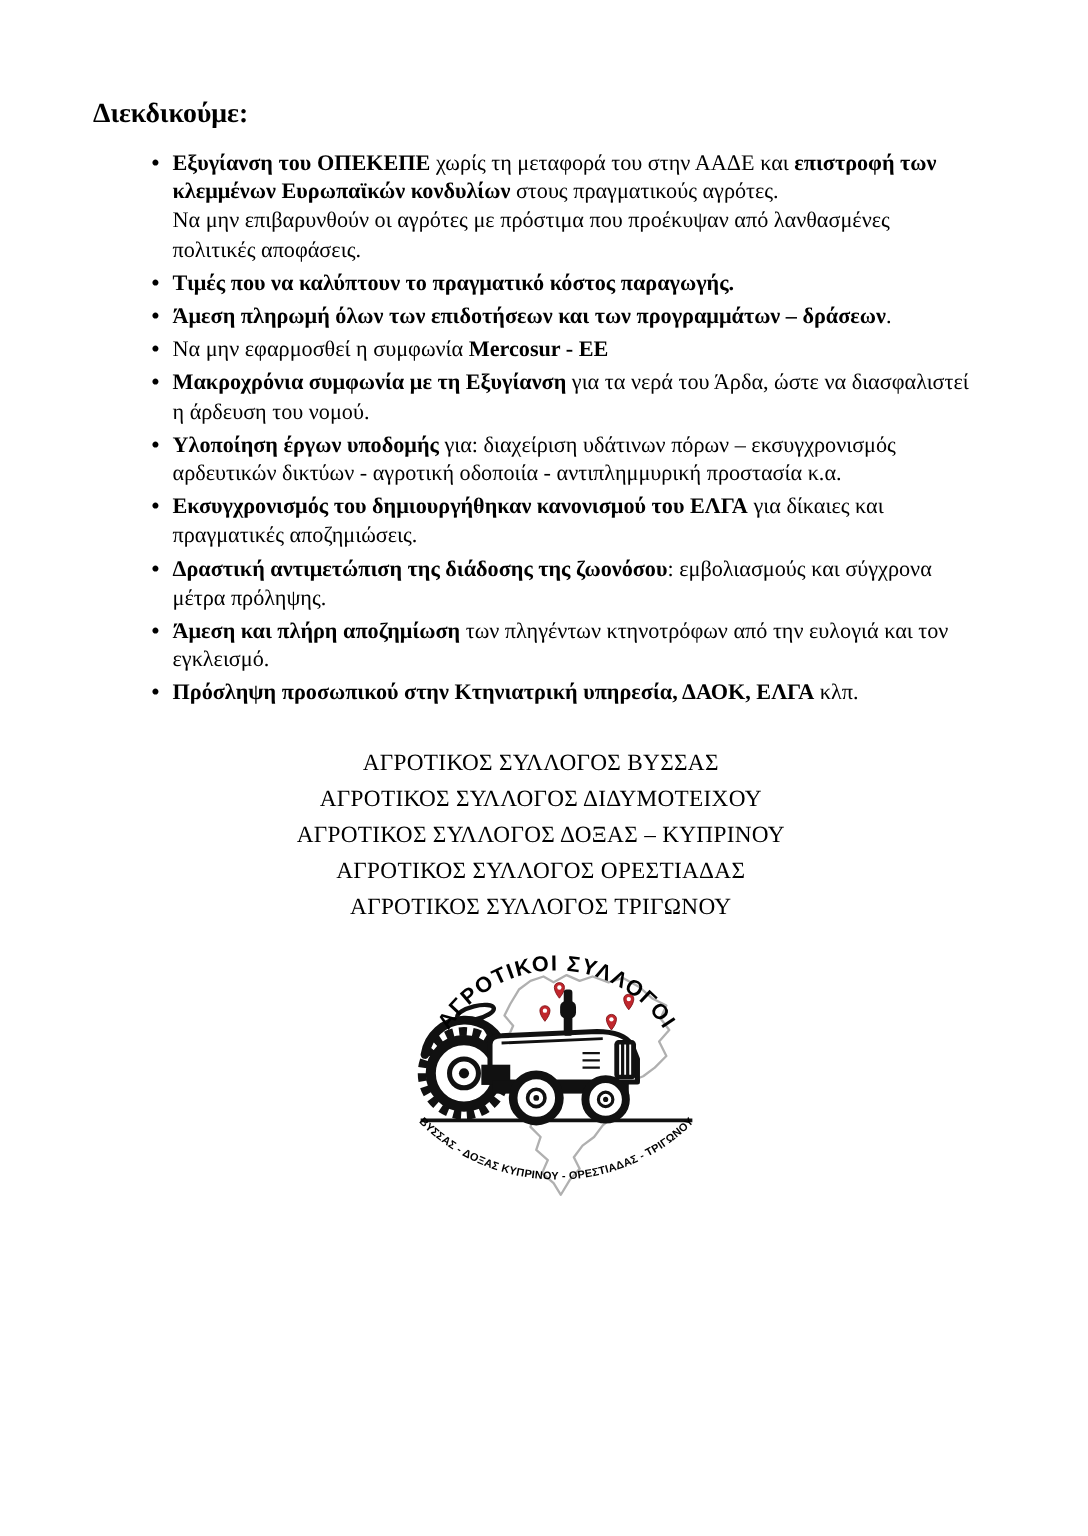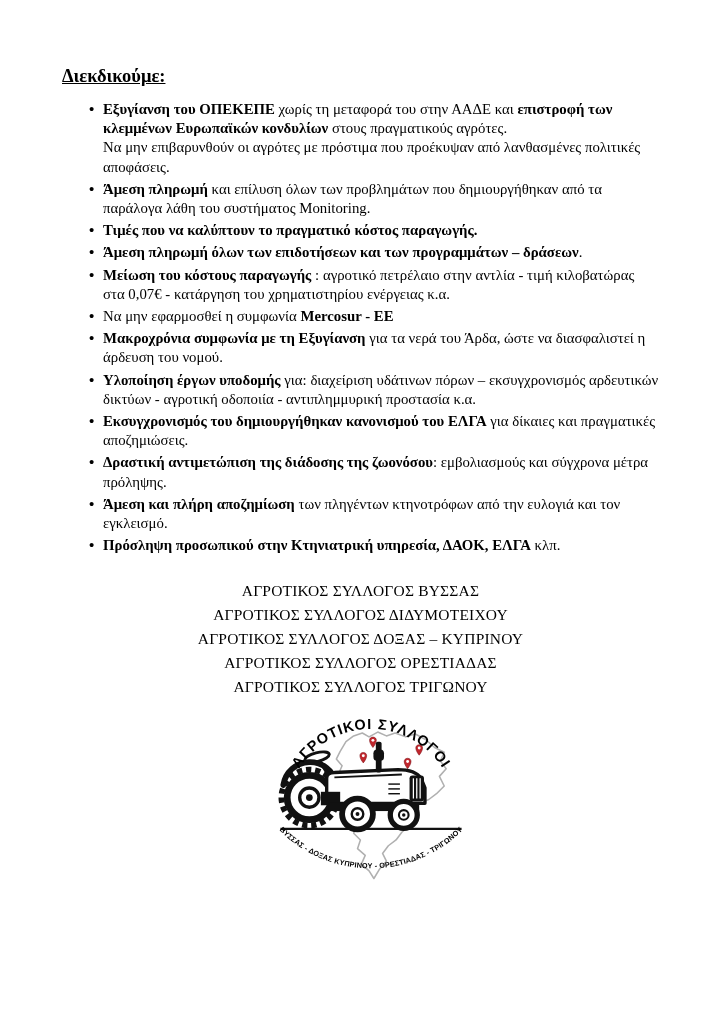--- a/index.html
+++ b/index.html
@@ -9,23 +9,23 @@
     margin:0 auto;
     background:var(--page-bg,#ffffff);
     color:var(--ink,#000);
     font-family:"Liberation Serif", serif;
     box-sizing:border-box;
     padding:64px 66px 0 62px;
     overflow:hidden;
   }
   .heading {
     font-size:18.5px; font-weight:bold;
-    margin:0 0 12px 0; line-height:24px;text-decoration:underline;
+    margin:0 0 12px 0; line-height:24px;
   }
-  ul.demands { margin:0; padding:0 0 0 41px; list-style:none; }
+  ul.demands { margin:12px; padding:0 0 0 41px; list-style:none; }
   li.demand-item {
     font-size:14.8px; line-height:19.2px;
     margin:0 0 3px 0; position:relative;
   }
   li.demand-item::before {
     content:"\2022";
     position:absolute; left:-14px; top:0;
     font-size:15px; font-weight:bold;
   }
   li.demand-item strong { font-weight:bold; }
@@ -55,24 +55,22 @@
 </style>
 </head>
 <body>
 
 <div class="page">
 
   <h1 class="heading">Διεκδικούμε:</h1>
 
   <ul class="demands" id="demands">
       <li class="demand-item"><strong>Εξυγίανση του ΟΠΕΚΕΠΕ</strong><span> χωρίς τη μεταφορά του στην ΑΑΔΕ και </span><strong>επιστροφή των κλεμμένων Ευρωπαϊκών κονδυλίων</strong><span> στους πραγματικούς αγρότες.<br>Να μην επιβαρυνθούν οι αγρότες με πρόστιμα που προέκυψαν από λανθασμένες πολιτικές αποφάσεις.</span></li>
-      <li class="demand-item"><strong>Άμεση πληρωμή</strong><span> και επίλυση όλων των προβλημάτων που δημιουργήθηκαν από τα παράλογα λάθη του συστήματος Monitoring.</span></li>
       <li class="demand-item"><strong>Τιμές που να καλύπτουν το πραγματικό κόστος παραγωγής.</strong></li>
       <li class="demand-item"><strong>Άμεση πληρωμή όλων των επιδοτήσεων και των προγραμμάτων – δράσεων</strong><span>.</span></li>
-      <li class="demand-item"><strong>Μείωση του κόστους παραγωγής</strong><span> : αγροτικό πετρέλαιο στην αντλία - τιμή κιλοβατώρας στα 0,07€  - κατάργηση του χρηματιστηρίου ενέργειας κ.α.</span></li>
       <li class="demand-item"><span>Να μην εφαρμοσθεί η συμφωνία </span><strong>Mercosur - ΕΕ</strong></li>
       <li class="demand-item"><strong>Μακροχρόνια συμφωνία με τη Εξυγίανση</strong><span> για τα νερά του Άρδα, ώστε να διασφαλιστεί η άρδευση του νομού.</span></li>
       <li class="demand-item"><strong>Υλοποίηση έργων υποδομής</strong><span> για: διαχείριση υδάτινων πόρων – εκσυγχρονισμός αρδευτικών δικτύων - αγροτική οδοποιία - αντιπλημμυρική προστασία κ.α.</span></li>
       <li class="demand-item"><strong>Εκσυγχρονισμός του δημιουργήθηκαν κανονισμού του ΕΛΓΑ</strong><span> για δίκαιες και πραγματικές αποζημιώσεις.</span></li>
       <li class="demand-item"><strong>Δραστική αντιμετώπιση της διάδοσης της ζωονόσου</strong><span>: εμβολιασμούς και σύγχρονα μέτρα πρόληψης.</span></li>
       <li class="demand-item"><strong>Άμεση και πλήρη αποζημίωση</strong><span> των πληγέντων κτηνοτρόφων από την ευλογιά και τον εγκλεισμό.</span></li>
       <li class="demand-item"><strong>Πρόσληψη προσωπικού στην Κτηνιατρική υπηρεσία, ΔΑΟΚ, ΕΛΓΑ</strong><span> κλπ.</span></li>
     </ul>
 
   <div class="associations" id="assocs">

